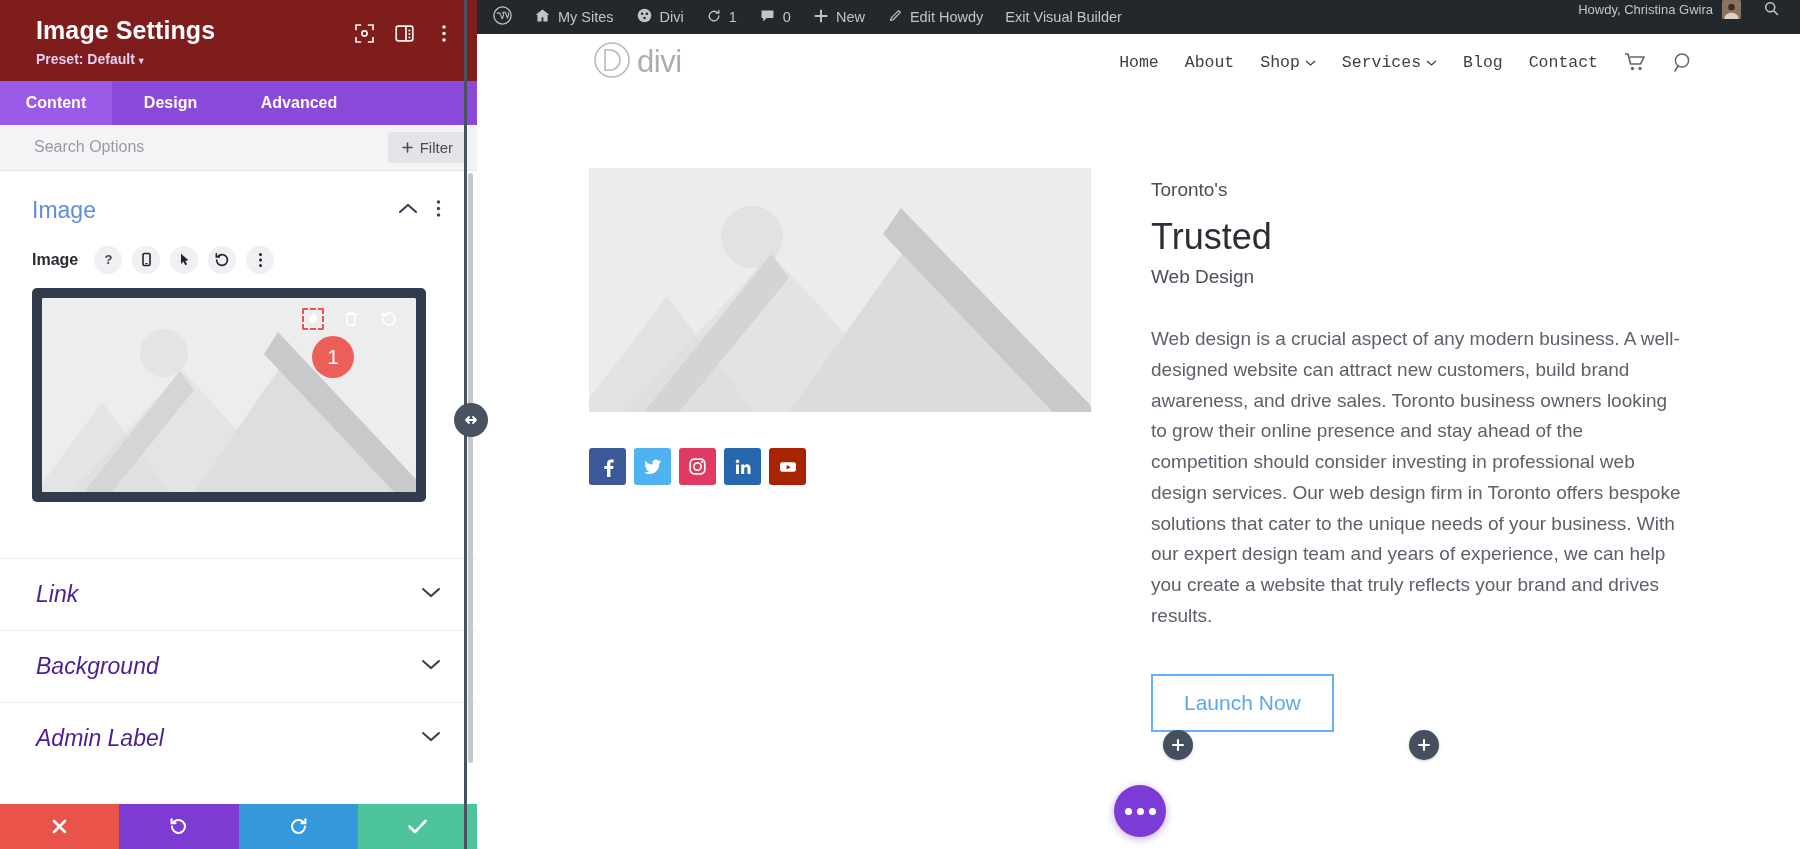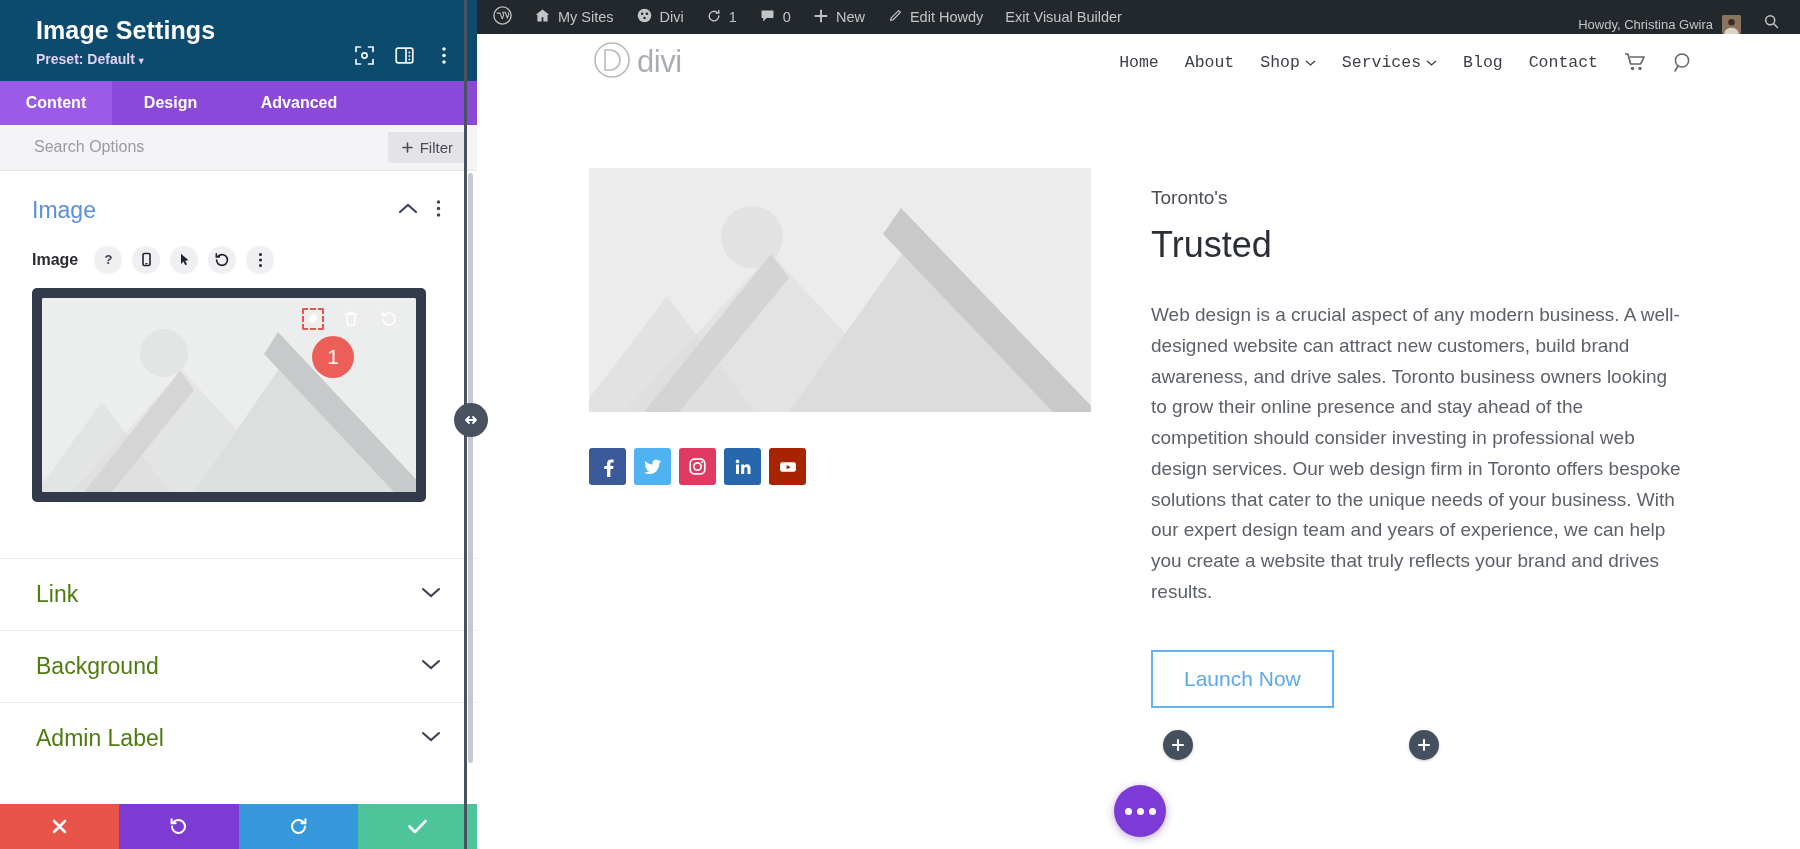--- a/index.html
+++ b/index.html
@@ -12,23 +12,23 @@
 
   
   #panel {
     position: absolute; left: 0; top: 0;
     width: 477px; height: 849px;
     background: #fff;
     display: flex; flex-direction: column;
     z-index: 30;
   }
   #panel-header {
-    background: #0c4a6e;
+    background: #7f1d1d;
     padding: 16px 22px 14px 36px;
-    display: flex; align-items: flex-end;
+    display: flex; align-items: flex-start;
     flex-shrink: 0;
   }
   #panel-header .titles { flex: 1; }
   #panel-title {
     color: #fff; font-size: 25px; font-weight: bold;
     letter-spacing: .1px; line-height: 1.15;
   }
   #panel-preset {
     color: #e3d0f5; font-size: 14px; font-weight: bold;
     margin-top: 6px; cursor: pointer;
@@ -108,21 +108,21 @@
     background: #ec5f58; color: #fff;
     display: flex; align-items: center; justify-content: center;
     font-size: 21px; font-weight: normal;
   }
 
   .sec-closed {
     height: 72px; padding: 0 36px;
     display: flex; align-items: center;
     border-top: 1px solid #eeeef1; cursor: pointer;
   }
-  .sec-closed-title { flex: 1; font-size: 23px; color: #4d7c0f; }
+  .sec-closed-title { flex: 1; font-size: 23px; color: #4c1d95; font-style: italic; }
   #sec-group { margin-top: 56px; }
 
   #panel-vscroll {
     position: absolute; right: 4px; top: 2px;
     width: 5px; height: 590px; background: #c7c7cf; border-radius: 3px;
     cursor: pointer;
   }
 
   #panel-footer {
     height: 45px; display: flex; flex-shrink: 0;
@@ -144,21 +144,21 @@
   #resize-knob {
     position: absolute; left: 0; top: 403px;
     width: 34px; height: 34px; border-radius: 50%;
     background: #49525f; display: flex; align-items: center; justify-content: center;
   }
 
   
   #adminbar {
     position: absolute; left: 477px; top: 0;
     width: 1323px; height: 34px; background: #23282d;
-    display: flex; align-items: flex-end; z-index: 20;
+    display: flex; align-items: flex-start; z-index: 20;
   }
   .ab-item {
     display: flex; align-items: center; gap: 7px;
     color: #c3c4c7; font-size: 14.5px; padding: 0 11px;
     height: 34px; cursor: pointer; white-space: nowrap;
   }
   .ab-item.first { padding-left: 16px; }
   .ab-spacer { flex: 1; }
   #ab-howdy { display: flex; align-items: center; gap: 9px; color: #c3c4c7; font-size: 13px; padding: 0 10px; cursor: pointer; }
   #ab-avatar {
@@ -189,21 +189,21 @@
   #row { display: flex; padding: 0 112px 0 112px; gap: 60px; }
   #col-left { width: 502px; }
   #hero-img { width: 502px; height: 244px; background: #ececec; position: relative; overflow: hidden; }
   #socials { display: flex; gap: 8px; margin-top: 36px; }
   .soc {
     width: 37px; height: 37px; border-radius: 3px;
     display: flex; align-items: center; justify-content: center;
     cursor: pointer;
   }
   #col-right { flex: 1; padding-top: 8px; max-width: 560px; }
-  .h-small { font-size: 19px; color: #4a4f57; line-height: 1.5; margin-top: 8px; }
+  .h-small { font-size: 19px; color: #4a4f57; line-height: 1.5; }
   .h-big { font-size: 36px; color: #2a2e35; font-weight: normal; margin: 12px 0 10px; line-height: 1.1; }
   .h-sub { font-size: 19px; color: #4a4f57; }
   #body-copy {
     margin-top: 36px; font-size: 19px; line-height: 1.62; color: #5c616a;
     max-width: 530px;
   }
   #cta {
     margin-top: 42px; display: inline-flex; align-items: center; justify-content: center;
     padding: 15px 31px; border: 2px solid #64b1f7; color: #5ba8f0;
     font-size: 21px; cursor: pointer; background: #fff;
@@ -415,20 +415,21 @@
                   <rect x="3" y="6.2" width="16" height="9.6" rx="2.4" fill="#fff"></rect>
                   <path d="M9.6 9.1l4.3 2.1-4.3 2.1z" fill="#a82400"></path>
                 </svg>
             </div>
           </div>
         </div>
 
         <div id="col-right">
           <div class="h-small">Toronto's</div>
           <div class="h-big">Trusted</div>
+          <div class="h-sub">Web Design</div>
           <p id="body-copy">Web design is a crucial aspect of any modern business. A well-designed website can attract new customers, build brand awareness, and drive sales. Toronto business owners looking to grow their online presence and stay ahead of the competition should consider investing in professional web design services. Our web design firm in Toronto offers bespoke solutions that cater to the unique needs of your business. With our expert design team and years of experience, we can help you create a website that truly reflects your brand and drives results.</p>
           <div id="cta">
             <span>Launch Now</span>
           </div>
         </div>
 
       </div>
     </div>
 
     <div class="add-btn" id="add-1" style="left:686px;top:696px">

